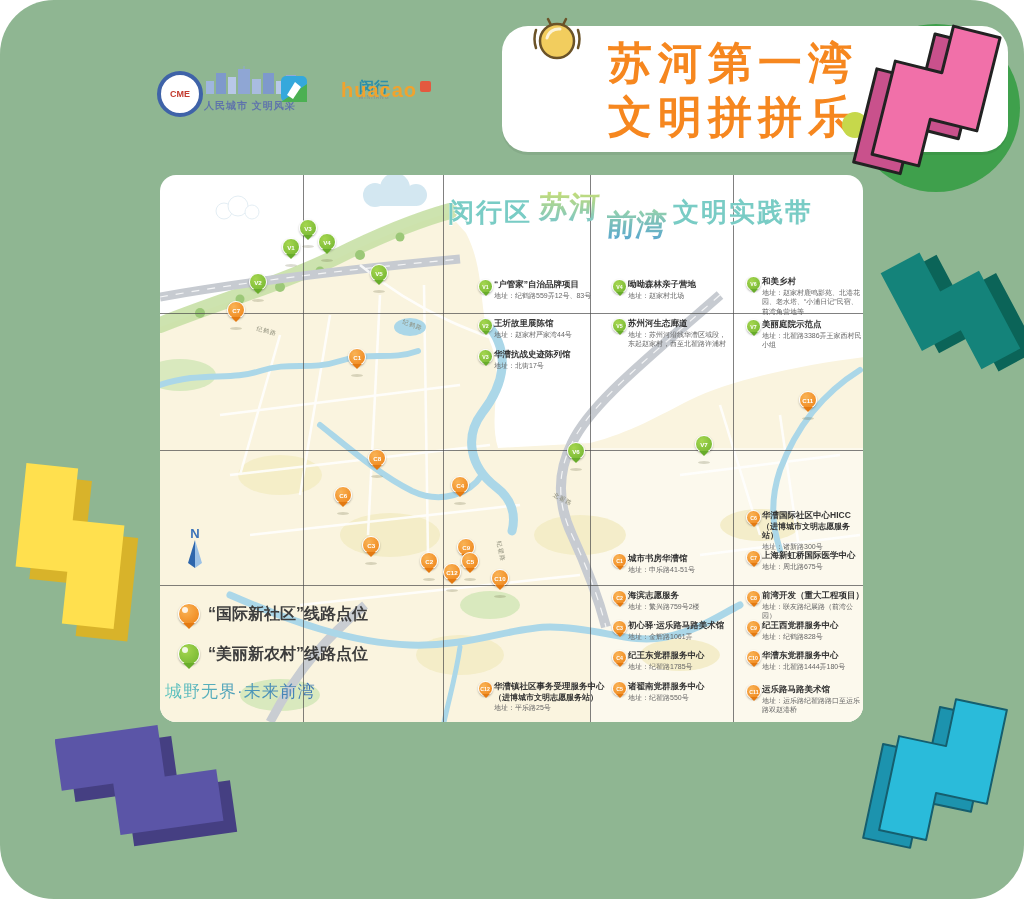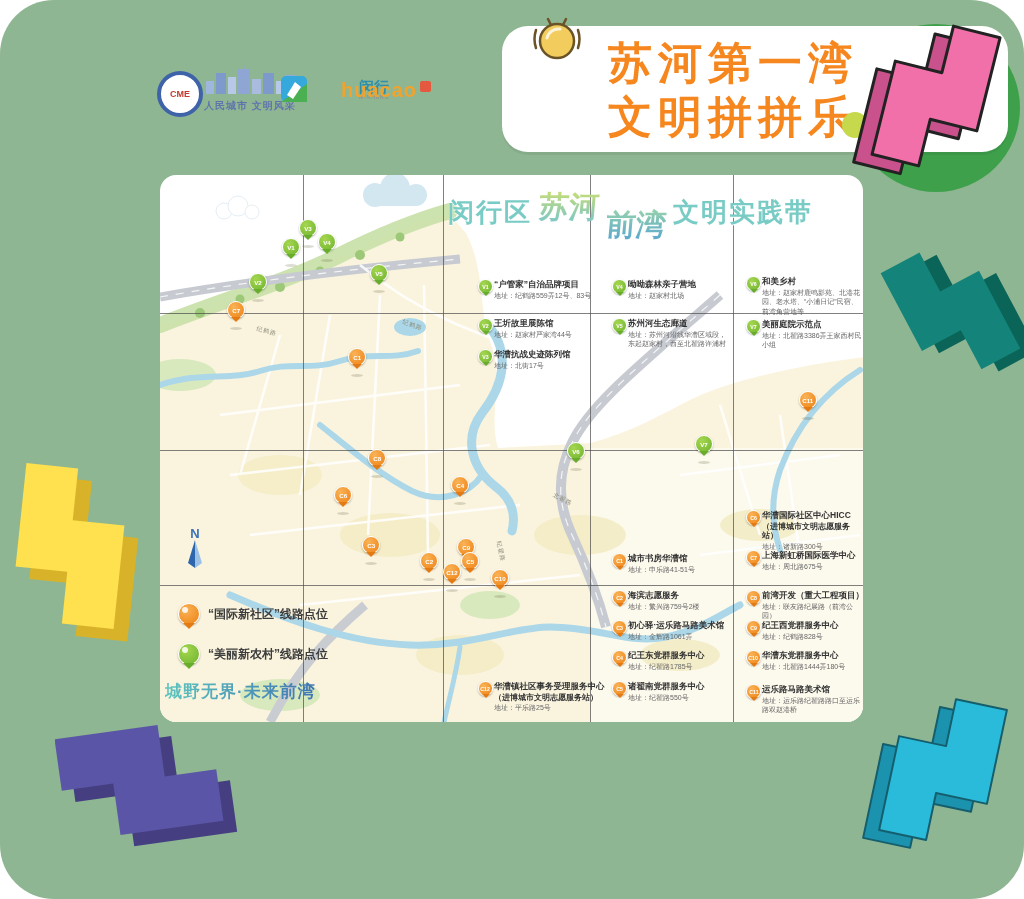--- a/index.html
+++ b/index.html
@@ -59,22 +59,22 @@
     width:12px;height:3px;border-radius:50%;background:rgba(90,90,50,.22);}
 
   
   .loc{position:absolute;display:flex;gap:1px;align-items:flex-start;z-index:5;}
   .lt{display:flex;flex-direction:column;gap:1px;}
   .ln{font-size:8.5px;color:#333;font-weight:700;line-height:1.25;}
   .ln2{font-size:8px;color:#333;font-weight:700;line-height:1.2;}
   .la{font-style:normal;font-size:7px;color:#666;line-height:1.35;}
 
   .legend-item{position:absolute;display:flex;gap:8px;align-items:center;z-index:5;}
-  .leg-label{font-size:12px;font-weight:800;color:#3D3D3D;}
-  .slogan{position:absolute;font-size:17px;font-weight:700;letter-spacing:1px;z-index:5;
+  .leg-label{font-size:16px;font-weight:800;color:#3D3D3D;}
+  .slogan{position:absolute;font-size:17px;font-weight:400;letter-spacing:1px;z-index:5;
     background:linear-gradient(90deg,#5EC5BE,#3F74B4);-webkit-background-clip:text;background-clip:text;color:transparent;}
   .compass{position:absolute;z-index:5;text-align:center;width:18px;}
   .compass .n{display:block;font-size:13px;font-weight:800;color:#3B72B8;line-height:1;}
   .rlabel{position:absolute;font-size:6px;color:#8B8B78;letter-spacing:1px;z-index:4;white-space:nowrap;}
 </style>
 </head>
 <body>
 
 <div class="page">
   <div class="bg"></div>

